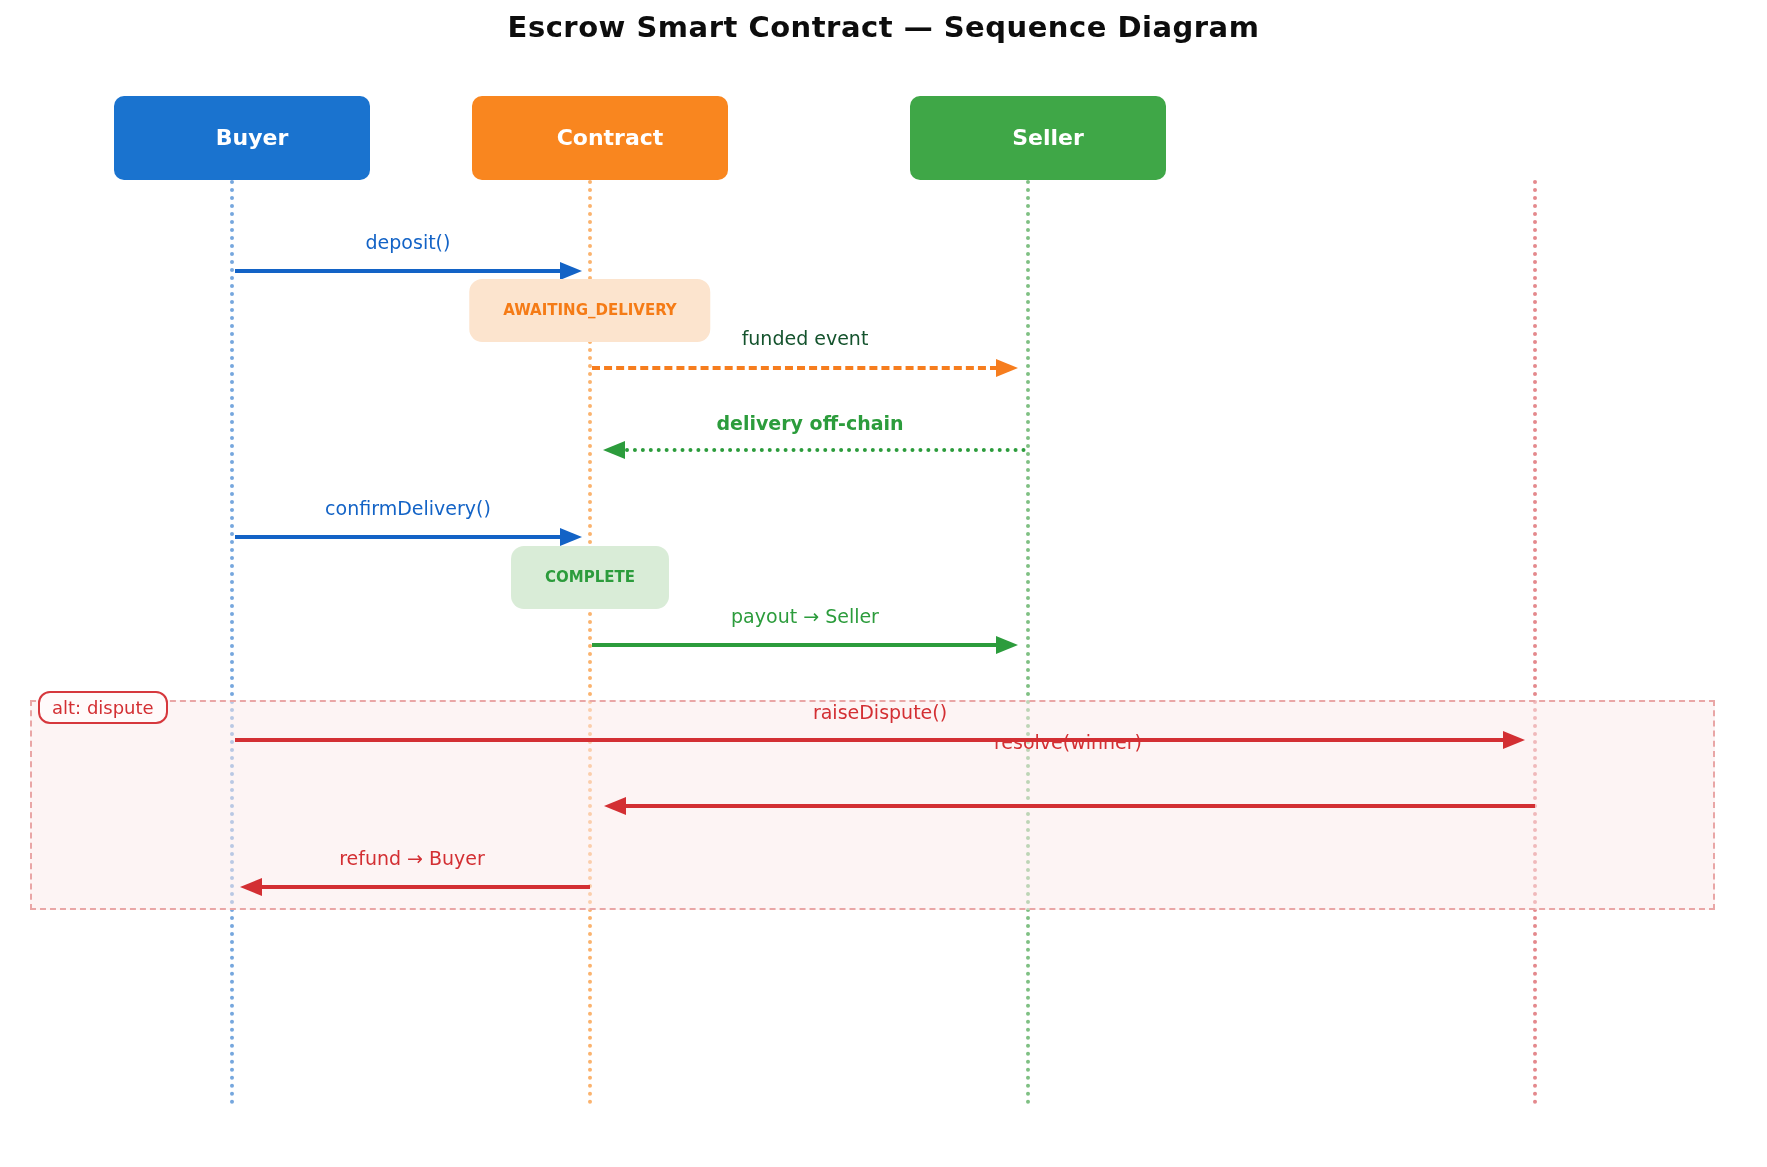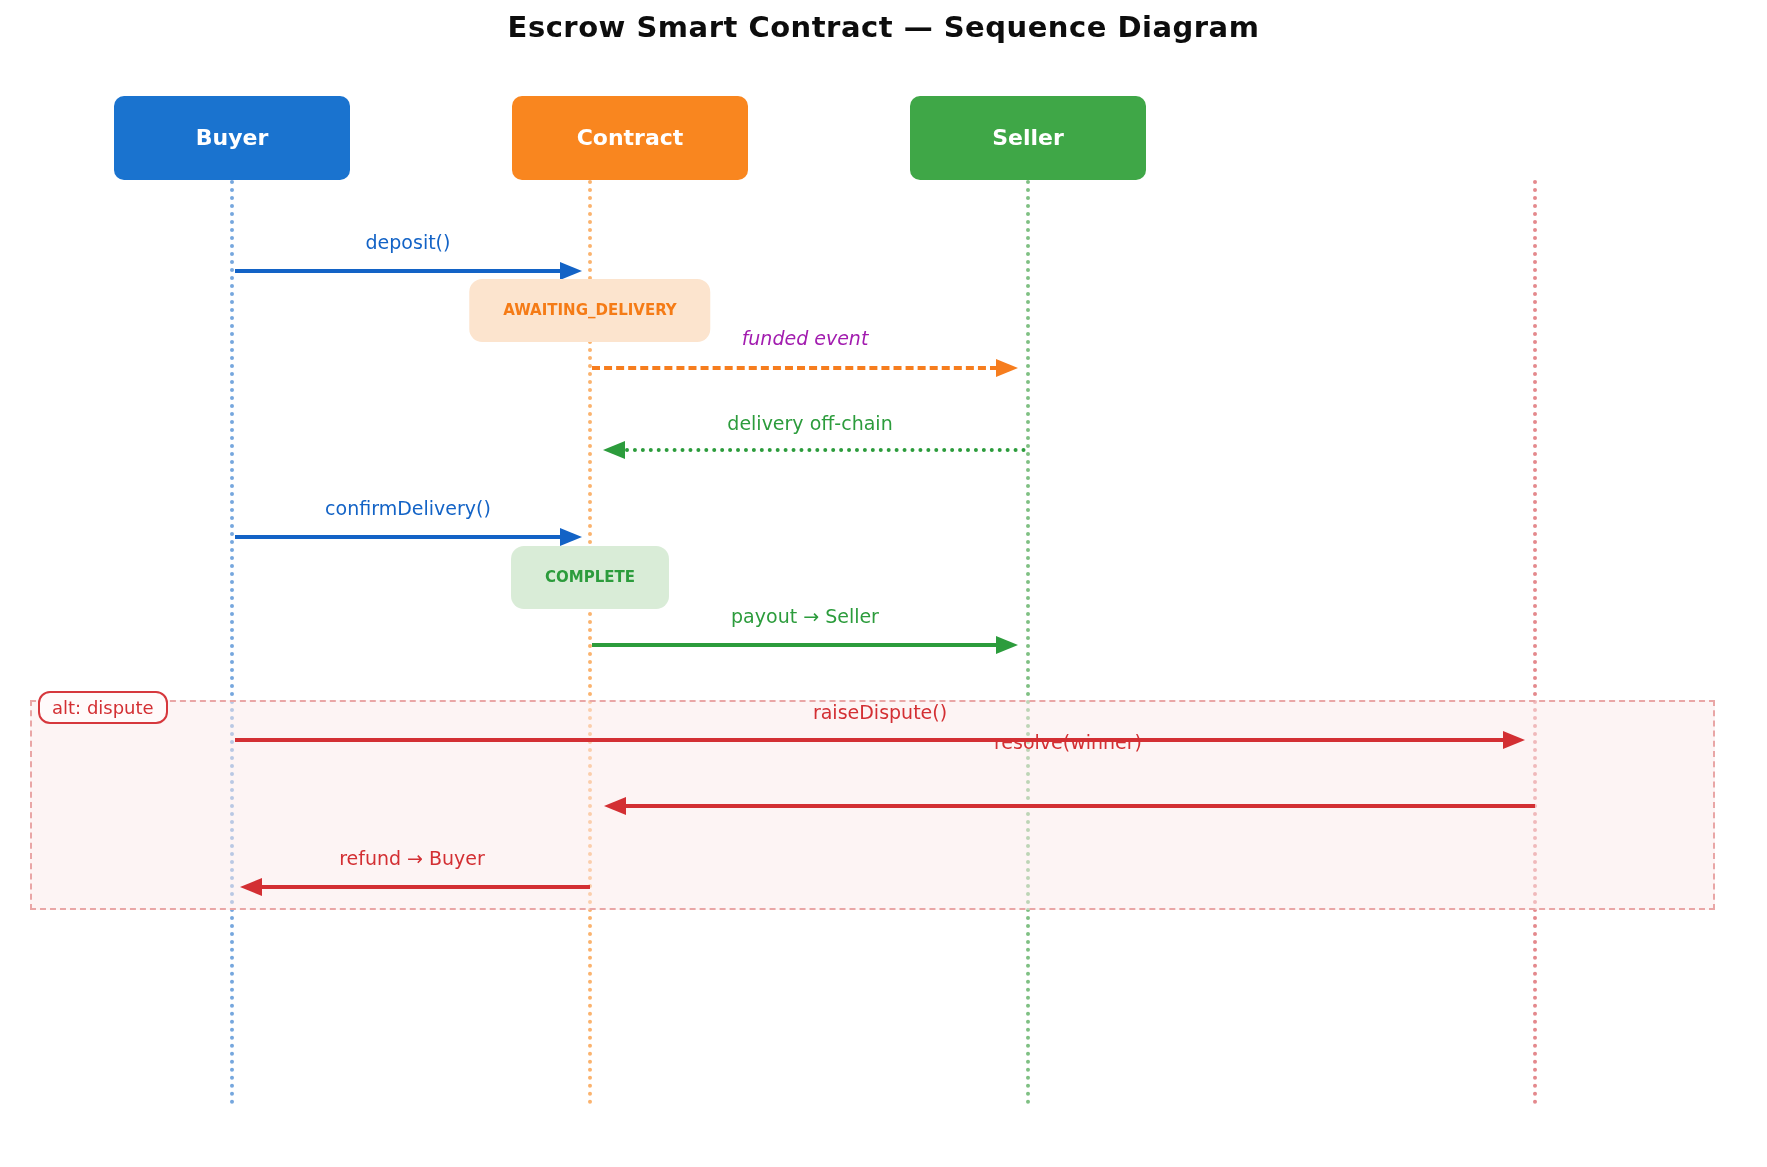--- a/index.html
+++ b/index.html
@@ -8,24 +8,24 @@
     font-family:"DejaVu Sans","Liberation Sans",sans-serif;
   }
   .title{
     position:absolute;top:10px;left:0;width:100%;text-align:center;
     font-size:29px;font-weight:bold;color:#0d0d0d;letter-spacing:.5px;z-index:5;
   }
   
   .actor{
     position:absolute;top:96px;width:236px;height:84px;line-height:84px;
     text-align:center;color:#ffffff;font-size:22px;font-weight:bold;
-    border-radius:10px;z-index:4;
+    border-radius:10px;z-index:4;padding-left:20px;
   }
   .actor-buyer{left:114px;background:#1a73cf;}
-  .actor-contract{left:472px;background:#f9861f;margin-left:40px;}
+  .actor-contract{left:472px;background:#f9861f;}
   .actor-seller{left:910px;background:#3fa747;}
   .actor-arbiter{left:1417px;background:#d63a41;}
   
   .lifeline{position:absolute;top:180px;height:925px;width:0;z-index:1;}
   .ll-buyer{left:230px;border-left:4px dotted #76a7de;}
   .ll-contract{left:588px;border-left:4px dotted #fbb36e;}
   .ll-seller{left:1026px;border-left:4px dotted #7fc083;}
   .ll-arbiter{left:1533px;border-left:4px dotted #e4898d;}
   
   .mline{position:absolute;height:0;z-index:3;}
@@ -40,21 +40,21 @@
   .hc-blue{border-left-color:#1363c6;border-right-color:#1363c6;}
   .hc-orange{border-left-color:#f67d1e;border-right-color:#f67d1e;}
   .hc-green{border-left-color:#2c9c3c;border-right-color:#2c9c3c;}
   .hc-red{border-left-color:#d32f33;border-right-color:#d32f33;}
   
   .mlabel{
     position:absolute;transform:translate(-50%,-50%);white-space:nowrap;
     font-size:19px;z-index:3;background:transparent;
   }
   .t-blue{color:#1363c6;}
-  .t-orange{color:#a21caf;font-style:italic;}
+  .t-orange{color:#14532d;}
   .t-green{color:#2c9c3c;}
   .t-red{color:#d32f33;}
   
   .state{
     position:absolute;left:590px;transform:translateX(-50%);
     padding:24px 34px;border-radius:13px;white-space:nowrap;
     font-size:15px;font-weight:bold;line-height:1;z-index:3;
   }
   .state-awaiting{top:279px;background:#fce4ce;color:#f57b16;}
   .state-complete{top:546px;background:#d9ecd7;color:#2c9c3c;}
@@ -92,21 +92,21 @@
   <div class="mlabel t-blue" style="left:408px;top:242px;">deposit()</div>
   <div class="mline solid-blue" style="left:235px;top:269px;width:327px;"></div>
   <div class="head head-r hc-blue" style="left:560px;top:262px;"></div>
 
   <div class="state state-awaiting">AWAITING_DELIVERY</div>
 
   <div class="mlabel t-orange" style="left:805px;top:338px;">funded event</div>
   <div class="mline dashed-orange" style="left:592px;top:366px;width:406px;"></div>
   <div class="head head-r hc-orange" style="left:996px;top:359px;"></div>
 
-  <div class="mlabel t-green" style="left:810px;top:423px;">delivery off-chain</div>
+  <div class="mlabel t-green" style="left:810px;top:423px;font-weight:bold;">delivery off-chain</div>
   <div class="mline dotted-green" style="left:625px;top:448px;width:401px;"></div>
   <div class="head head-l hc-green" style="left:603px;top:441px;"></div>
 
   <div class="mlabel t-blue" style="left:408px;top:508px;">confirmDelivery()</div>
   <div class="mline solid-blue" style="left:235px;top:535px;width:327px;"></div>
   <div class="head head-r hc-blue" style="left:560px;top:528px;"></div>
 
   <div class="state state-complete">COMPLETE</div>
 
   <div class="mlabel t-green" style="left:805px;top:616px;">payout → Seller</div>

